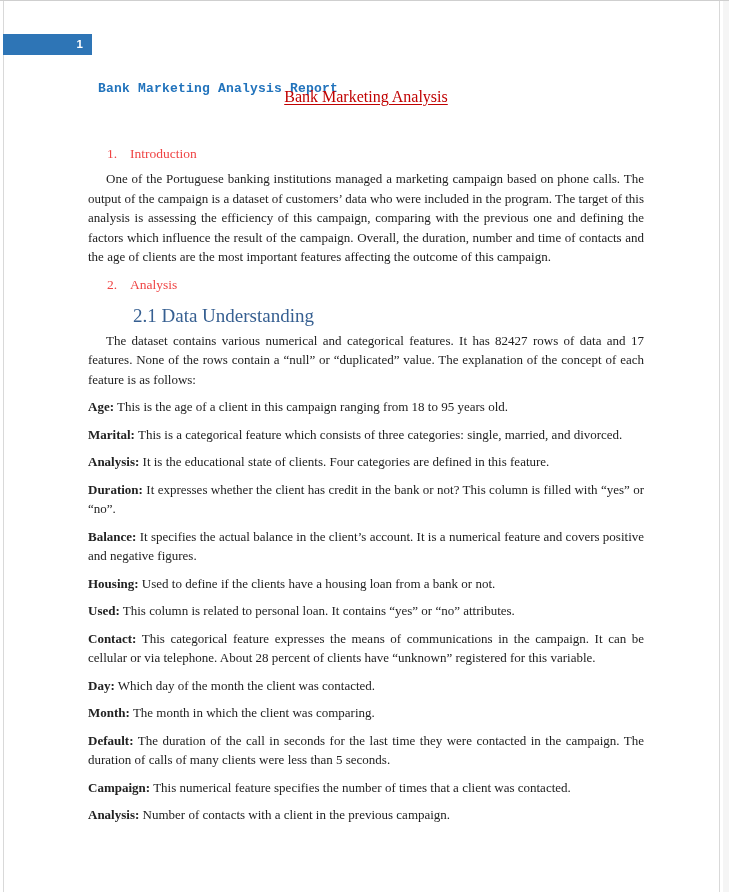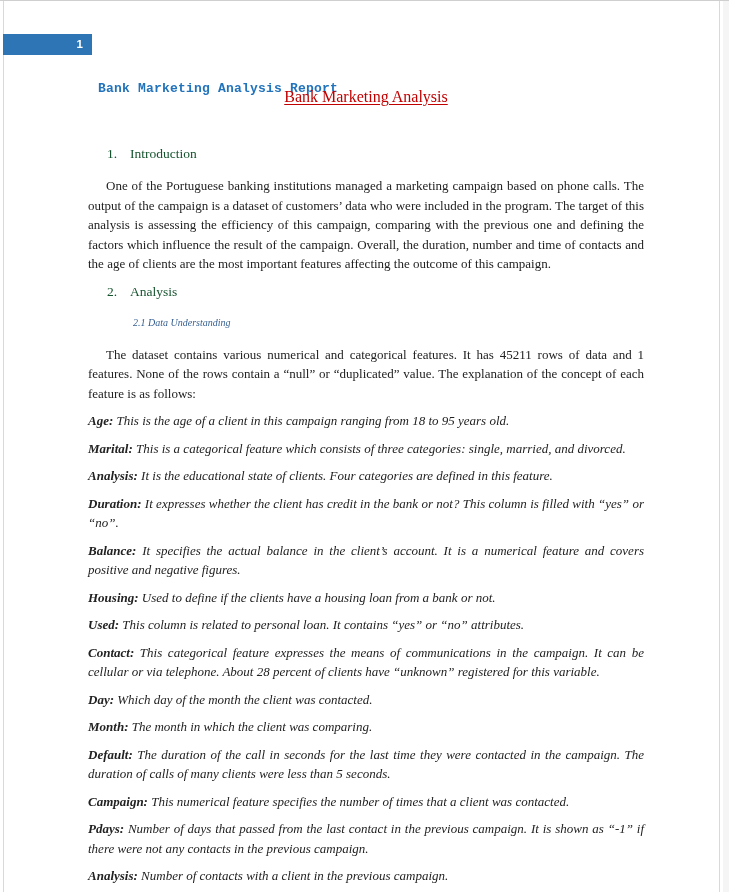--- a/index.html
+++ b/index.html
@@ -48,41 +48,40 @@
     font-size:16px; font-weight:normal;
     line-height:21px;
     color:#C00000;
     text-align:center;
     text-decoration:underline;
     text-underline-offset:2px;
   }
   .sec-heading {
     margin:37px 0 0 0;
     padding-left:19px;
-    color:#14532d;
+    color:#ef4444;
     font-size:13.5px; line-height:20px;
   }
   .sec-heading.second { margin-top:8px; }
   .hnum { display:inline-block; width:23px; }
   .subheading {
     margin:11px 0 0 0;
     padding-left:45px;
     color:#365F91;
-    font-size:10px; line-height:20px;font-style:italic;
+    font-size:19px; line-height:20px;
   }
   p.body-para {
-    margin:12px 0 0 0;
+    margin:5px 0 0 0;
     text-indent:18px;
     text-align:justify;
   }
   .features { margin-top:3px; }
   p.feature {
     margin:8px 0 0 0;
     text-align:justify;
-    font-style:italic;
   }
   .term { font-weight:bold; }
 </style>
 </head>
 <body>
 
 <div class="canvas">
   <div class="topline"></div>
   <div class="right-gutter"></div>
 
@@ -102,34 +101,33 @@
       </div>
 
       <p class="body-para">One of the Portuguese banking institutions managed a marketing campaign based on phone calls. The output of the campaign is a dataset of customers’ data who were included in the program. The target of this analysis is assessing the efficiency of this campaign, comparing with the previous one and defining the factors which influence the result of the campaign. Overall, the duration, number and time of contacts and the age of clients are the most important features affecting the outcome of this campaign.</p>
 
       <div class="sec-heading second">
         <span class="hnum">2.</span><span>Analysis</span>
       </div>
 
       <div class="subheading">2.1 Data Understanding</div>
 
-      <p class="body-para">The dataset contains various numerical and categorical features. It has 45211 rows of data and 1 features. None of the rows contain a “null” or “duplicated” value. The explanation of the concept of each feature is as follows:</p>
+      <p class="body-para">The dataset contains various numerical and categorical features. It has 82427 rows of data and 17 features. None of the rows contain a “null” or “duplicated” value. The explanation of the concept of each feature is as follows:</p>
 
       <div class="features">
         <p class="feature"><span class="term">Age:</span> <span>This is the age of a client in this campaign ranging from 18 to 95 years old.</span></p>
         <p class="feature"><span class="term">Marital:</span> <span>This is a categorical feature which consists of three categories: single, married, and divorced.</span></p>
         <p class="feature"><span class="term">Analysis:</span> <span>It is the educational state of clients. Four categories are defined in this feature.</span></p>
         <p class="feature"><span class="term">Duration:</span> <span>It expresses whether the client has credit in the bank or not? This column is filled with “yes” or “no”.</span></p>
         <p class="feature"><span class="term">Balance:</span> <span>It specifies the actual balance in the client’s account. It is a numerical feature and covers positive and negative figures.</span></p>
         <p class="feature"><span class="term">Housing:</span> <span>Used to define if the clients have a housing loan from a bank or not.</span></p>
         <p class="feature"><span class="term">Used:</span> <span>This column is related to personal loan. It contains “yes” or “no” attributes.</span></p>
         <p class="feature"><span class="term">Contact:</span> <span>This categorical feature expresses the means of communications in the campaign. It can be cellular or via telephone. About 28 percent of clients have “unknown” registered for this variable.</span></p>
         <p class="feature"><span class="term">Day:</span> <span>Which day of the month the client was contacted.</span></p>
         <p class="feature"><span class="term">Month:</span> <span>The month in which the client was comparing.</span></p>
         <p class="feature"><span class="term">Default:</span> <span>The duration of the call in seconds for the last time they were contacted in the campaign. The duration of calls of many clients were less than 5 seconds.</span></p>
         <p class="feature"><span class="term">Campaign:</span> <span>This numerical feature specifies the number of times that a client was contacted.</span></p>
-        <p class="feature"><span class="term">Pdays:</span> <span>Number of days that passed from the last contact in the previous campaign. It is shown as “-1” if there were not any contacts in the previous campaign.</span></p>
         <p class="feature"><span class="term">Analysis:</span> <span>Number of contacts with a client in the previous campaign.</span></p>
       </div>
 
     </div>
   </div>
 </div>
 
 </body></html>

